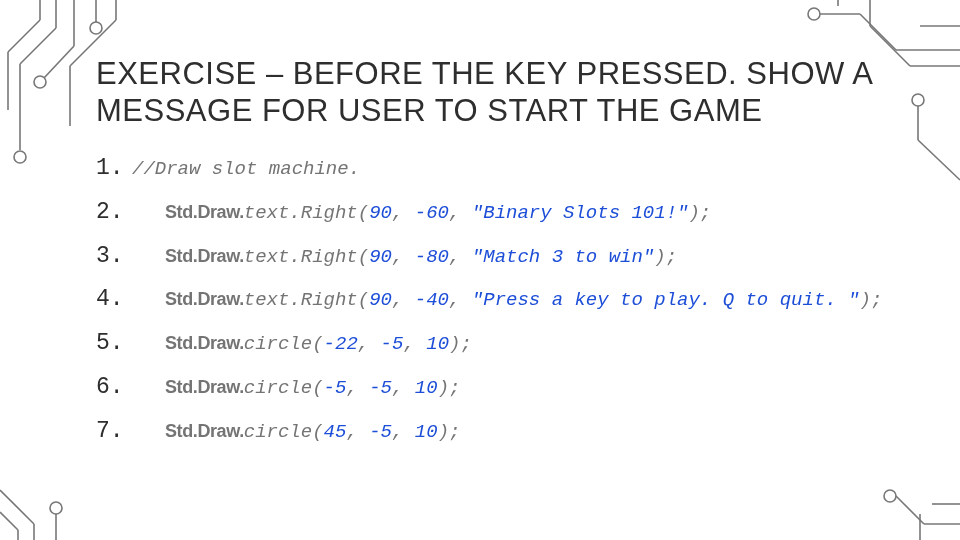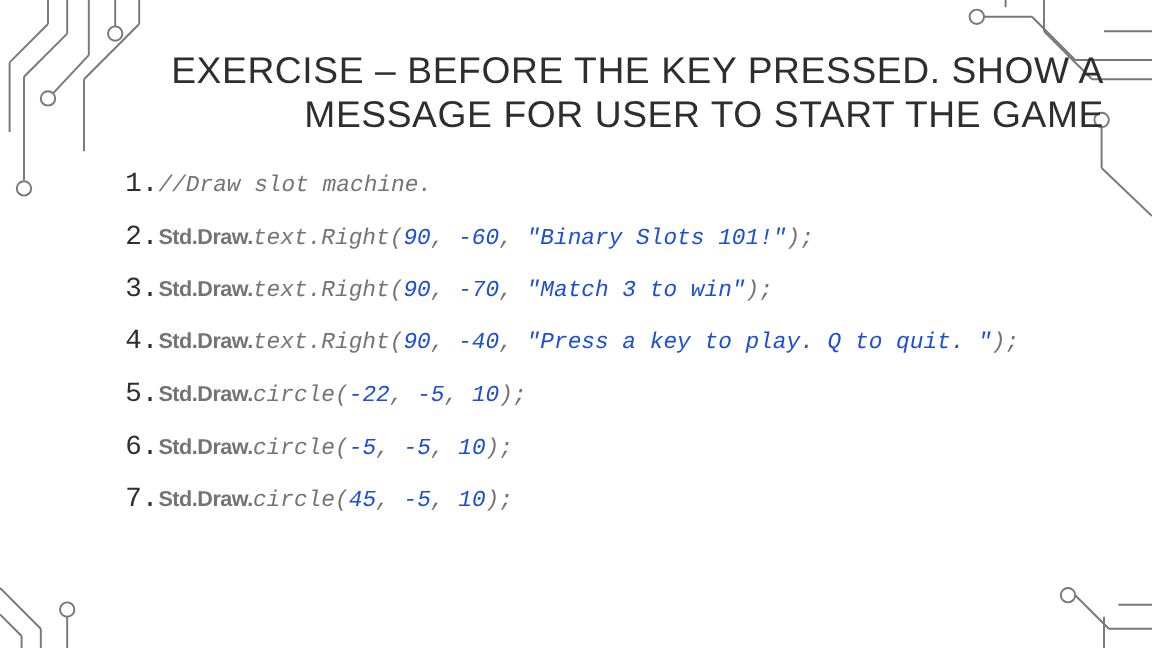--- a/index.html
+++ b/index.html
@@ -8,23 +8,22 @@
     position: relative;
     width: 960px;
     height: 540px;
     background: #fff;
   }
   .deco { position: absolute; }
   .deco svg { display: block; }
   .content {
     position: absolute;
     left: 96px;
-    top: 40px;
+    top: 55px;
     right: 40px;
-    text-align: right;
   }
   .title {
     font-size: 31px;
     font-weight: 400;
     letter-spacing: 0.5px;
     color: #2e2e2e;
     line-height: 1.2;
     margin-bottom: 18px;
   }
   .code-list {
@@ -39,21 +38,21 @@
   }
   .ln {
     font-family: "Courier New", Courier, monospace;
     color: #2e2e2e;
     font-size: 23px;
     width: 36px;
   }
   .comment { color: #747474; }
   .gray { color: #747474; }
   .teal { color: #1d4ed8; }
-  .bold { font-weight: bold; font-family: Arial, Helvetica, sans-serif; font-size: 18px; letter-spacing: -0.4px; }
+  .bold { font-weight: bold; font-family: Arial, Helvetica, sans-serif; font-size: 18px; letter-spacing: -0.4px; margin-left: 33px; }
   .mono { font-family: "Courier New", Courier, monospace; font-style: italic; }
 </style>
 </head>
 <body>
 
 <div class="slide">
 
   <div class="deco" style="left:0;top:0">
     <svg width="200" height="200" viewBox="0 0 200 200">
       <g stroke="#777" stroke-width="1.6" fill="none">
@@ -141,21 +140,21 @@
         <span class="mono teal">"Binary Slots 101!"</span>
         <span class="mono gray">);</span>
       </div>
 
       <div class="code-line">
         <span class="ln">3.</span>
         <span class="bold gray">Std.Draw.</span>
         <span class="mono gray">text.Right(</span>
         <span class="mono teal">90</span>
         <span class="mono gray">, </span>
-        <span class="mono teal">-70</span>
+        <span class="mono teal">-80</span>
         <span class="mono gray">, </span>
         <span class="mono teal">"Match 3 to win"</span>
         <span class="mono gray">);</span>
       </div>
 
       <div class="code-line">
         <span class="ln">4.</span>
         <span class="bold gray">Std.Draw.</span>
         <span class="mono gray">text.Right(</span>
         <span class="mono teal">90</span>

